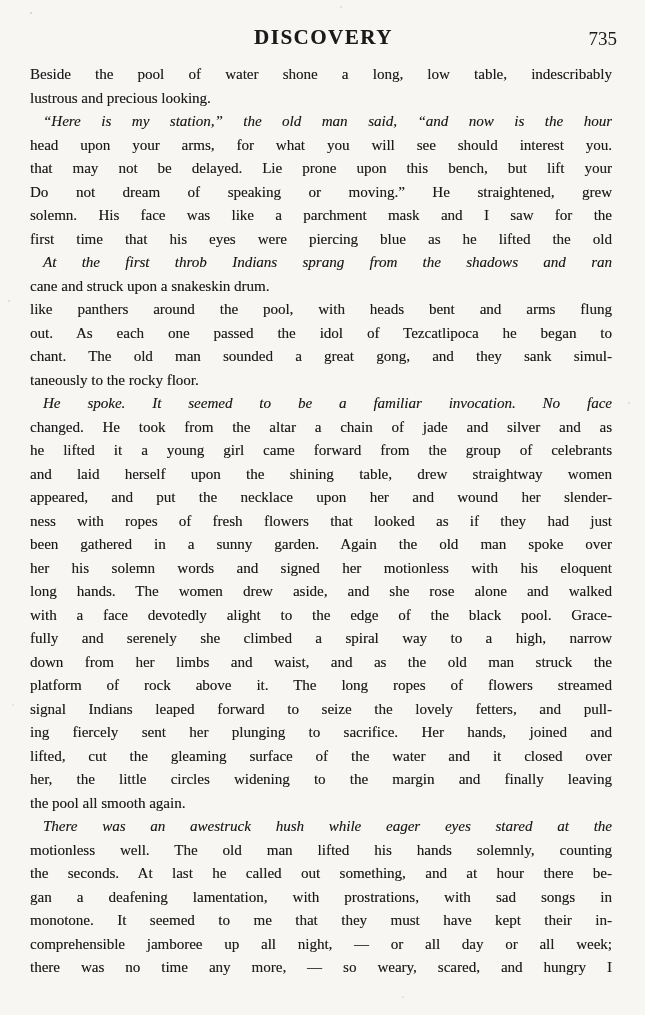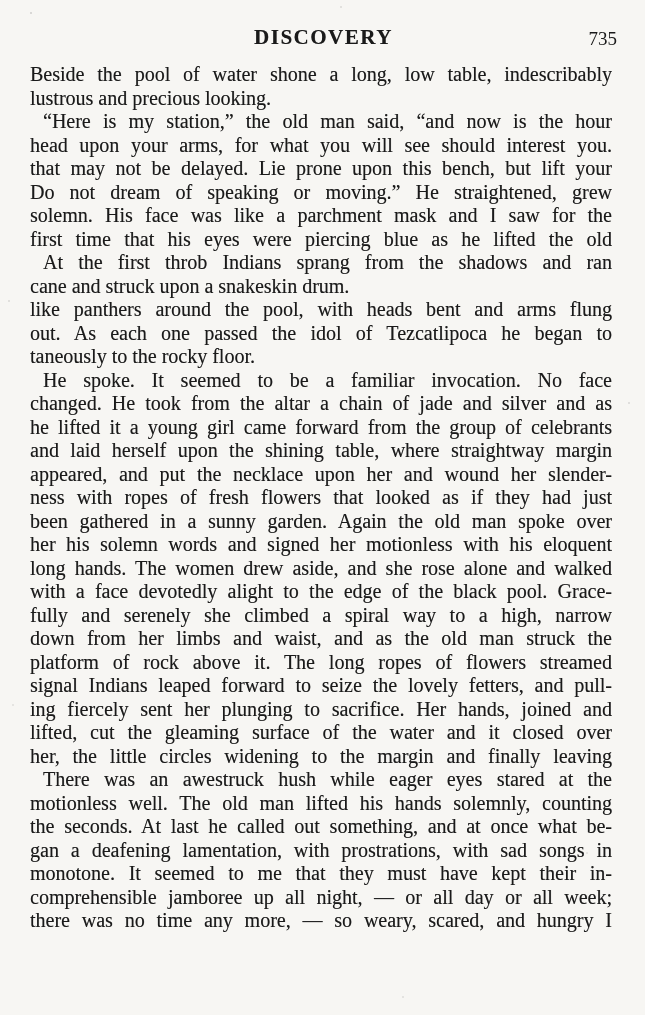--- a/index.html
+++ b/index.html
@@ -40,30 +40,31 @@
   .body-text {
     position: absolute;
     left: 30px;
     top: 63px;
     width: 582px;
     text-shadow: 0.25px 0.2px 0 rgba(26,26,26,0.45);
   }
   .line {
     height: 23.5px;
     line-height: 23.5px;
-    font-size: 20px;
+    font-size: 15px;
     overflow: hidden;
     text-align: left;
   }
   .line.j {
     text-align: justify;
     text-align-last: justify;
   }
   .line.ind {
     padding-left: 13px;
+    font-style: italic;
   }
   
   .noise {
     position: absolute;
     left: 0; top: 0;
     width: 2px; height: 2px;
     border-radius: 50%;
     background: transparent;
     box-shadow:
       30px 12px 0 rgba(90,90,90,0.25),
@@ -89,40 +90,42 @@
       <div class="line j ind">“Here is my station,” the old man said, “and now is the hour</div>
       <div class="line j">head upon your arms, for what you will see should interest you.</div>
       <div class="line j">that may not be delayed. Lie prone upon this bench, but lift your</div>
       <div class="line j">Do not dream of speaking or moving.” He straightened, grew</div>
       <div class="line j">solemn. His face was like a parchment mask and I saw for the</div>
       <div class="line j">first time that his eyes were piercing blue as he lifted the old</div>
       <div class="line j ind">At the first throb Indians sprang from the shadows and ran</div>
       <div class="line">cane and struck upon a snakeskin drum.</div>
       <div class="line j">like panthers around the pool, with heads bent and arms flung</div>
       <div class="line j">out. As each one passed the idol of Tezcatlipoca he began to</div>
+      <div class="line j">chant. The old man sounded a great gong, and they sank simul-</div>
       <div class="line">taneously to the rocky floor.</div>
       <div class="line j ind">He spoke. It seemed to be a familiar invocation. No face</div>
       <div class="line j">changed. He took from the altar a chain of jade and silver and as</div>
       <div class="line j">he lifted it a young girl came forward from the group of celebrants</div>
-      <div class="line j">and laid herself upon the shining table, where straightway margin</div>
+      <div class="line j">and laid herself upon the shining table, drew straightway women</div>
       <div class="line j">appeared, and put the necklace upon her and wound her slender-</div>
       <div class="line j">ness with ropes of fresh flowers that looked as if they had just</div>
       <div class="line j">been gathered in a sunny garden. Again the old man spoke over</div>
       <div class="line j">her his solemn words and signed her motionless with his eloquent</div>
       <div class="line j">long hands. The women drew aside, and she rose alone and walked</div>
       <div class="line j">with a face devotedly alight to the edge of the black pool. Grace-</div>
       <div class="line j">fully and serenely she climbed a spiral way to a high, narrow</div>
       <div class="line j">down from her limbs and waist, and as the old man struck the</div>
       <div class="line j">platform of rock above it. The long ropes of flowers streamed</div>
       <div class="line j">signal Indians leaped forward to seize the lovely fetters, and pull-</div>
       <div class="line j">ing fiercely sent her plunging to sacrifice. Her hands, joined and</div>
       <div class="line j">lifted, cut the gleaming surface of the water and it closed over</div>
       <div class="line j">her, the little circles widening to the margin and finally leaving</div>
+      <div class="line">the pool all smooth again.</div>
       <div class="line j ind">There was an awestruck hush while eager eyes stared at the</div>
       <div class="line j">motionless well. The old man lifted his hands solemnly, counting</div>
-      <div class="line j">the seconds. At last he called out something, and at once what be-</div>
+      <div class="line j">the seconds. At last he called out something, and at hour there be-</div>
       <div class="line j">gan a deafening lamentation, with prostrations, with sad songs in</div>
       <div class="line j">monotone. It seemed to me that they must have kept their in-</div>
       <div class="line j">comprehensible jamboree up all night, — or all day or all week;</div>
       <div class="line j">there was no time any more, — so weary, scared, and hungry I</div>
     </div>
   <div class="noise"></div>
 </div>
 
 </body></html>

